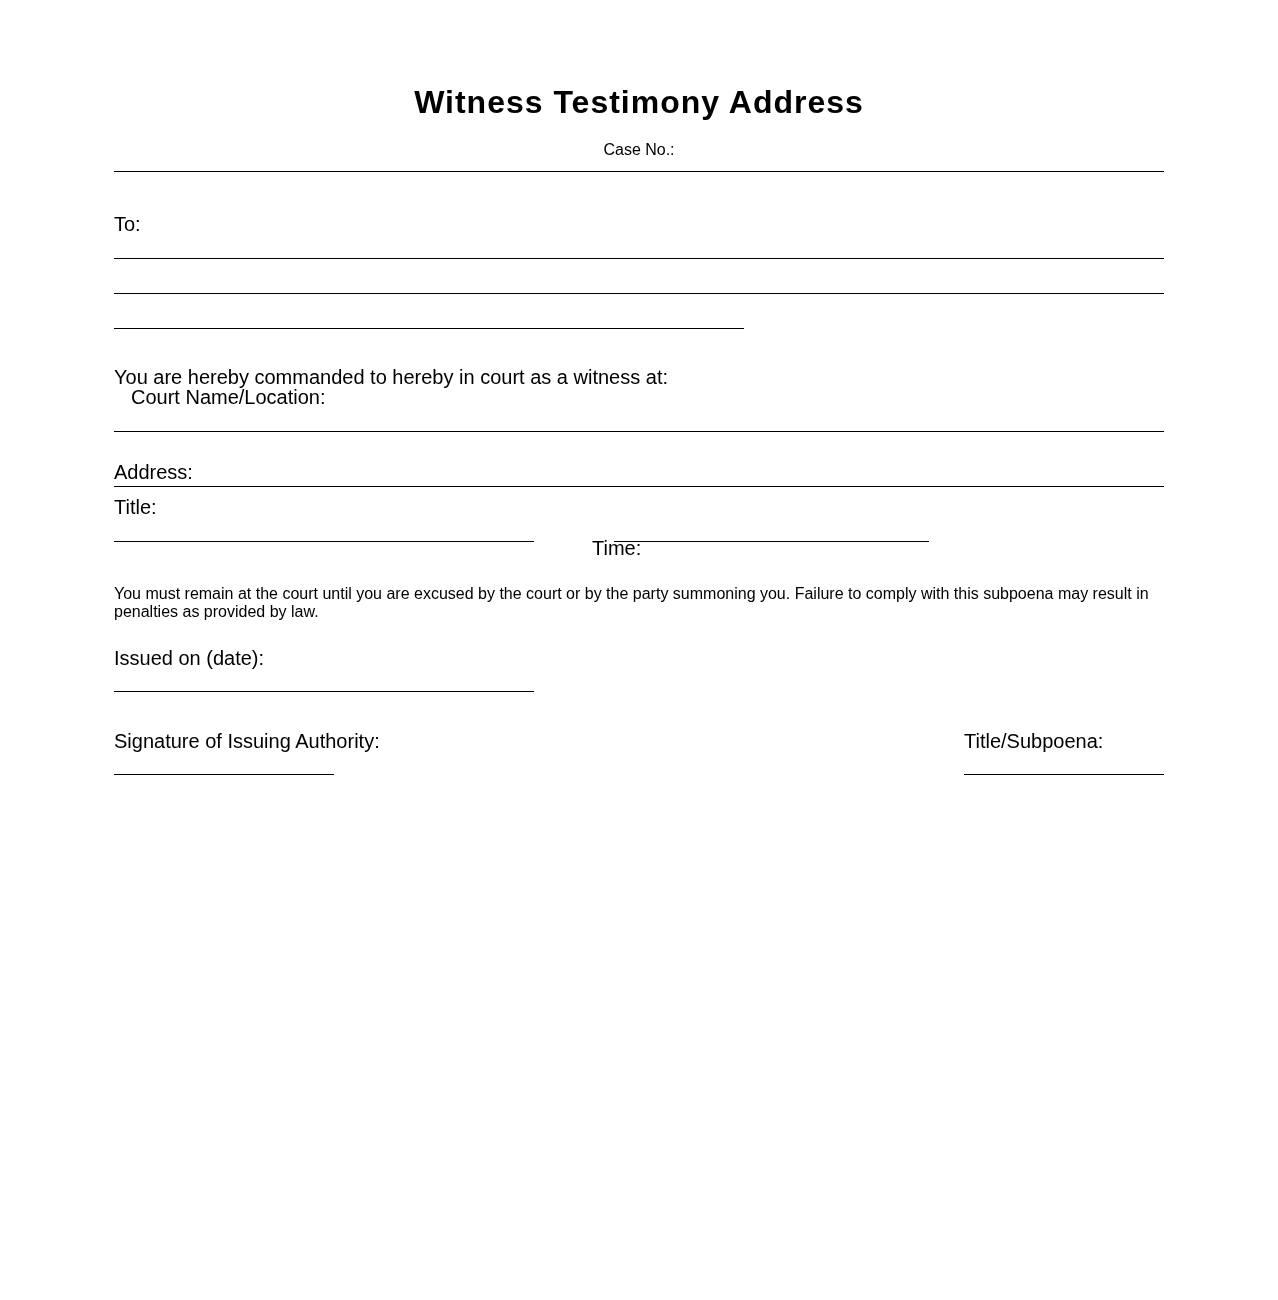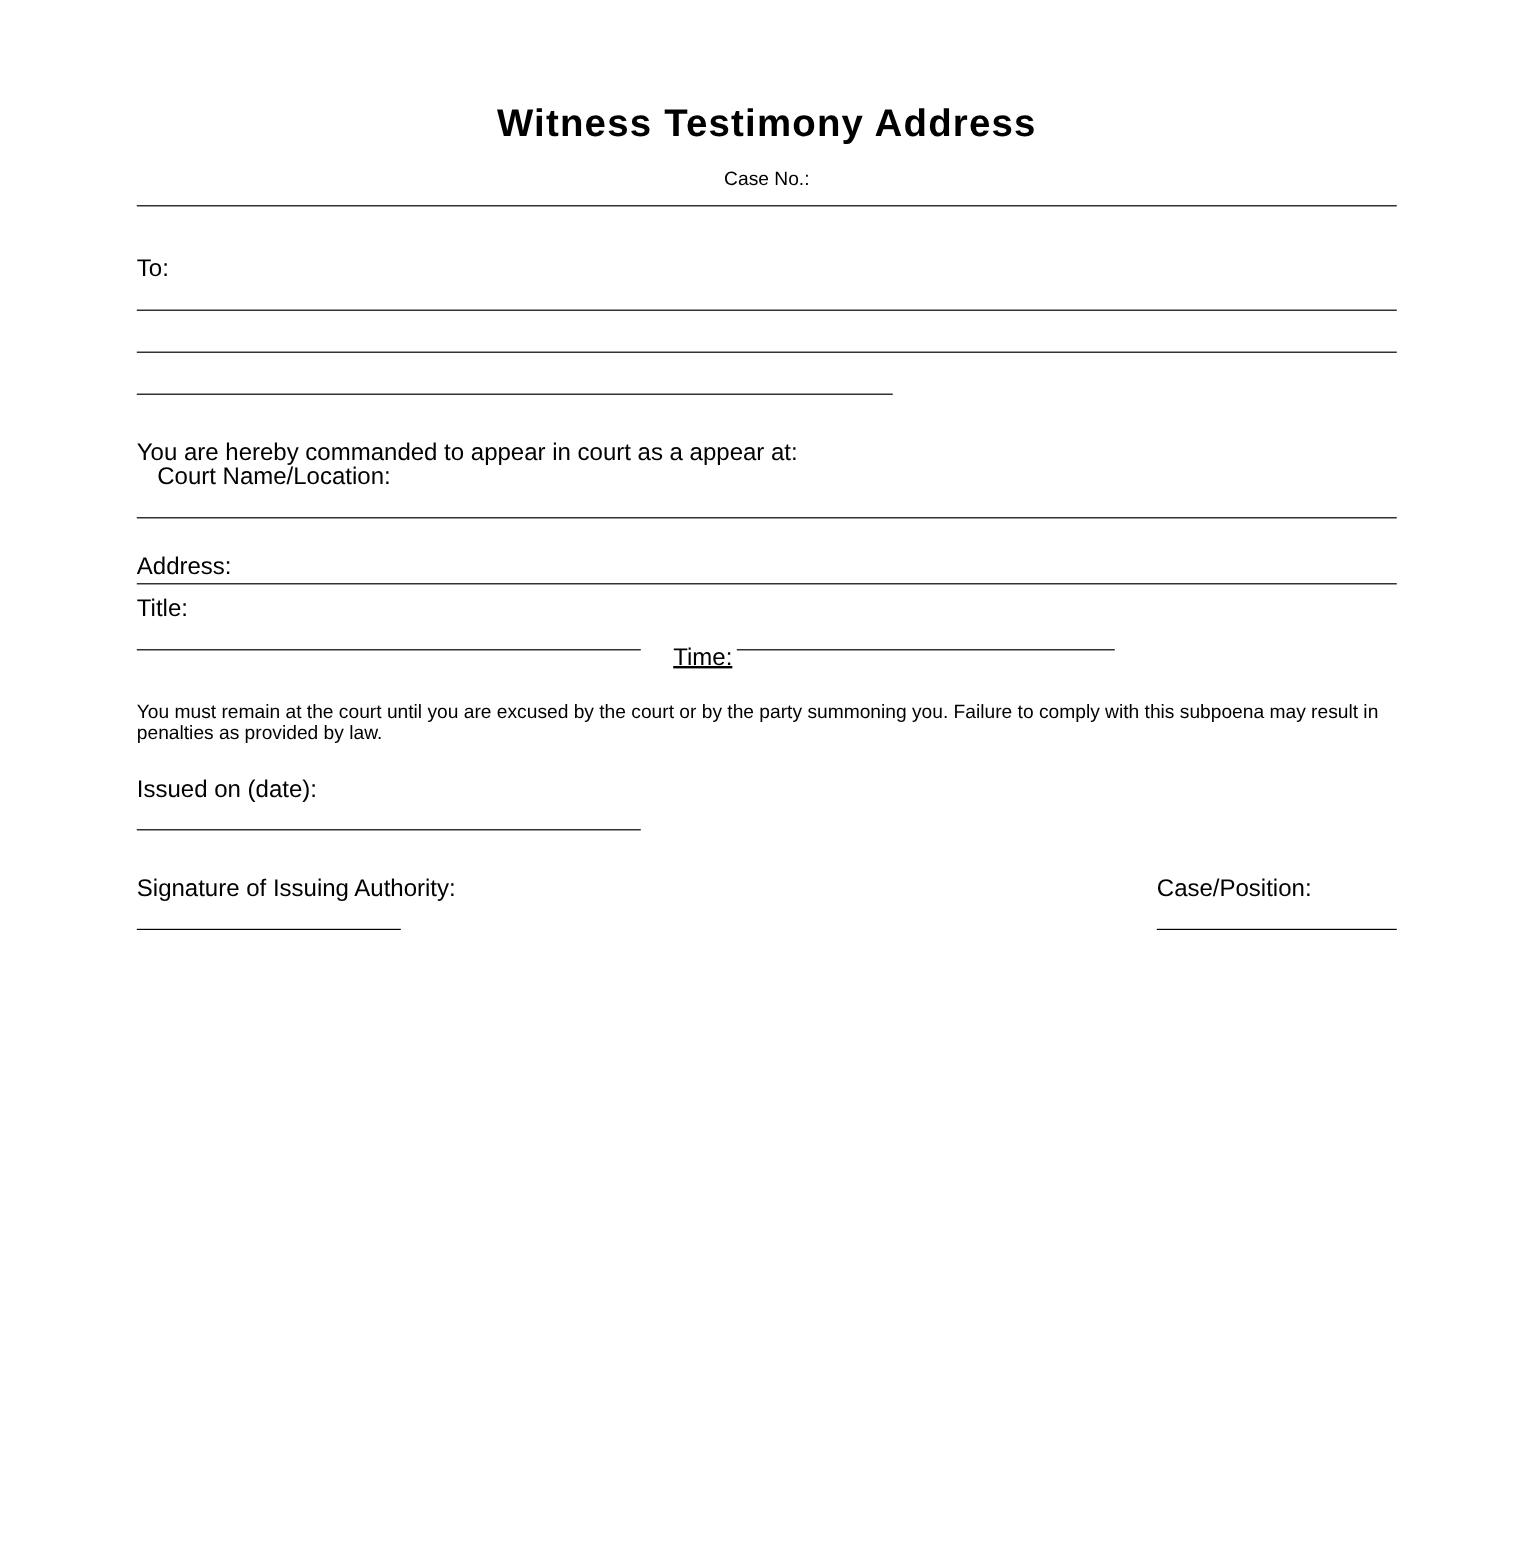--- a/index.html
+++ b/index.html
@@ -76,36 +76,36 @@
 
   <h1 class="title">Witness Testimony Address</h1>
   <div class="case-no">Case No.:</div>
   <div class="hr" style="left:0; width:1050px; top:171px;"></div>
 
   <div class="lbl" style="left:0; top:215px;">To:</div>
   <div class="field" style="left:0; width:1050px; top:258px;"></div>
   <div class="field" style="left:0; width:1050px; top:293px;"></div>
   <div class="field" style="left:0; width:630px; top:328px;"></div>
 
-  <div class="lbl" style="left:0; top:368px;">You are hereby commanded to appear in court as a appear at:</div>
+  <div class="lbl" style="left:0; top:368px;">You are hereby commanded to hereby in court as a witness at:</div>
   <div class="lbl" style="left:17px; top:388px;">Court Name/Location:</div>
   <div class="field" style="left:0; width:1050px; top:431px;"></div>
 
   <div class="lbl" style="left:0; top:443px;margin-top:20px;">Address:</div>
   <div class="field" style="left:0; width:1050px; top:486px;"></div>
 
   <div class="lbl" style="left:0; top:498px;">Title:</div>
   <div class="field" style="left:0; width:420px; top:541px;"></div>
-  <div class="lbl" style="left:447px; top:539px;text-decoration:underline;">Time:</div>
+  <div class="lbl" style="left:478px; top:539px;">Time:</div>
   <div class="field" style="left:500px; width:315px; top:541px;"></div>
 
   <div class="para" style="top:585px;">You must remain at the court until you are excused by the court or by the party summoning you. Failure to comply with this subpoena may result in penalties as provided by law.</div>
 
   <div class="lbl" style="left:0; top:649px;">Issued on (date):</div>
   <div class="field" style="left:0; width:420px; top:691px;"></div>
 
   <div class="lbl" style="left:0; top:732px;">Signature of Issuing Authority:</div>
   <div class="field" style="left:0; width:220px; top:774px;"></div>
 
-  <div class="lbl" style="left:850px; top:732px;">Case/Position:</div>
+  <div class="lbl" style="left:850px; top:732px;">Title/Subpoena:</div>
   <div class="field" style="left:850px; width:200px; top:774px;"></div>
 
 </div>
 
 </body></html>

